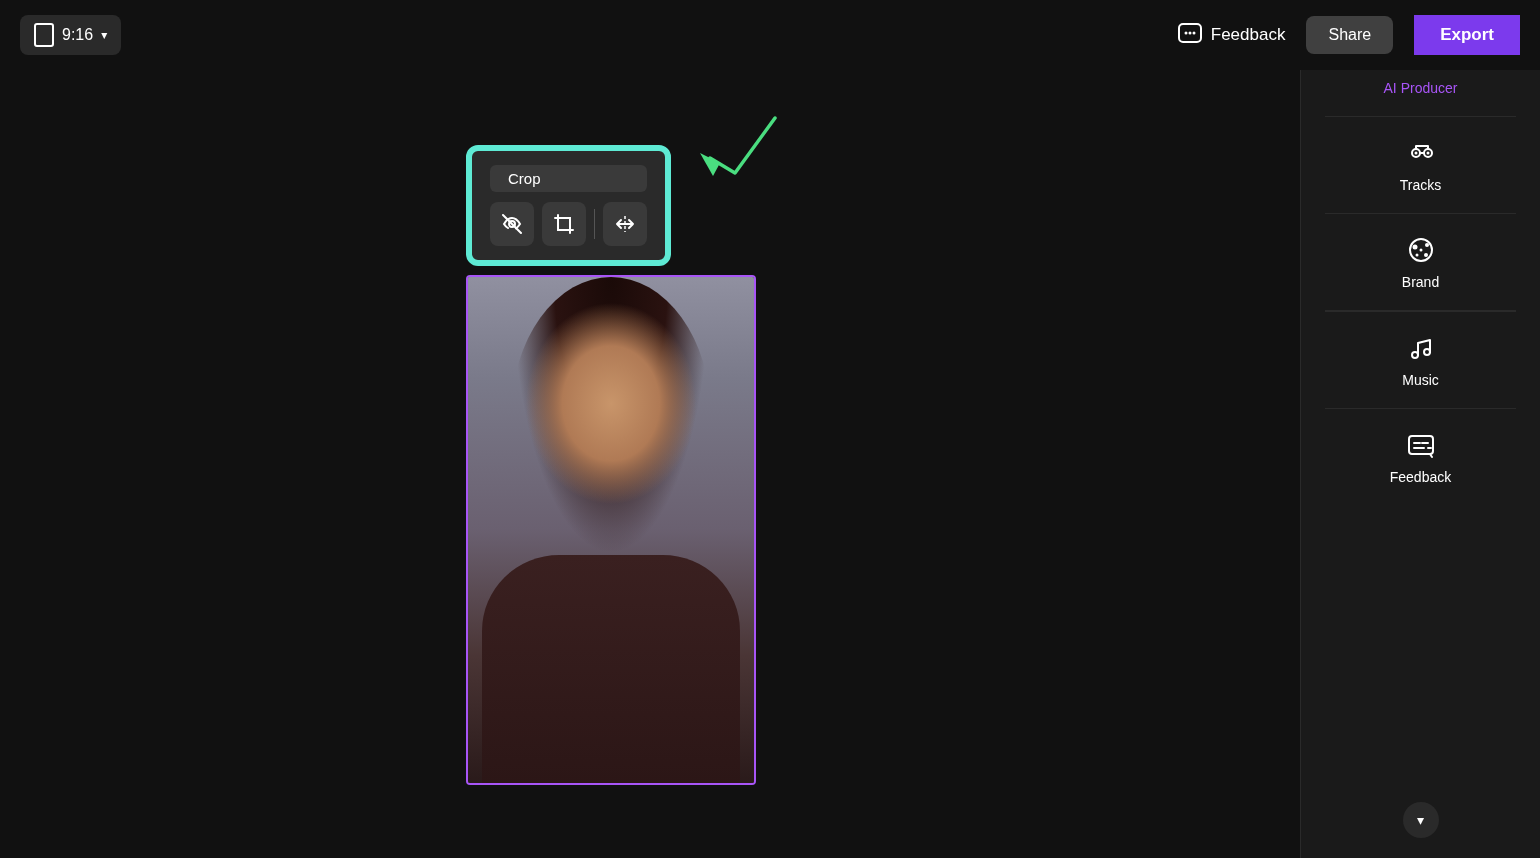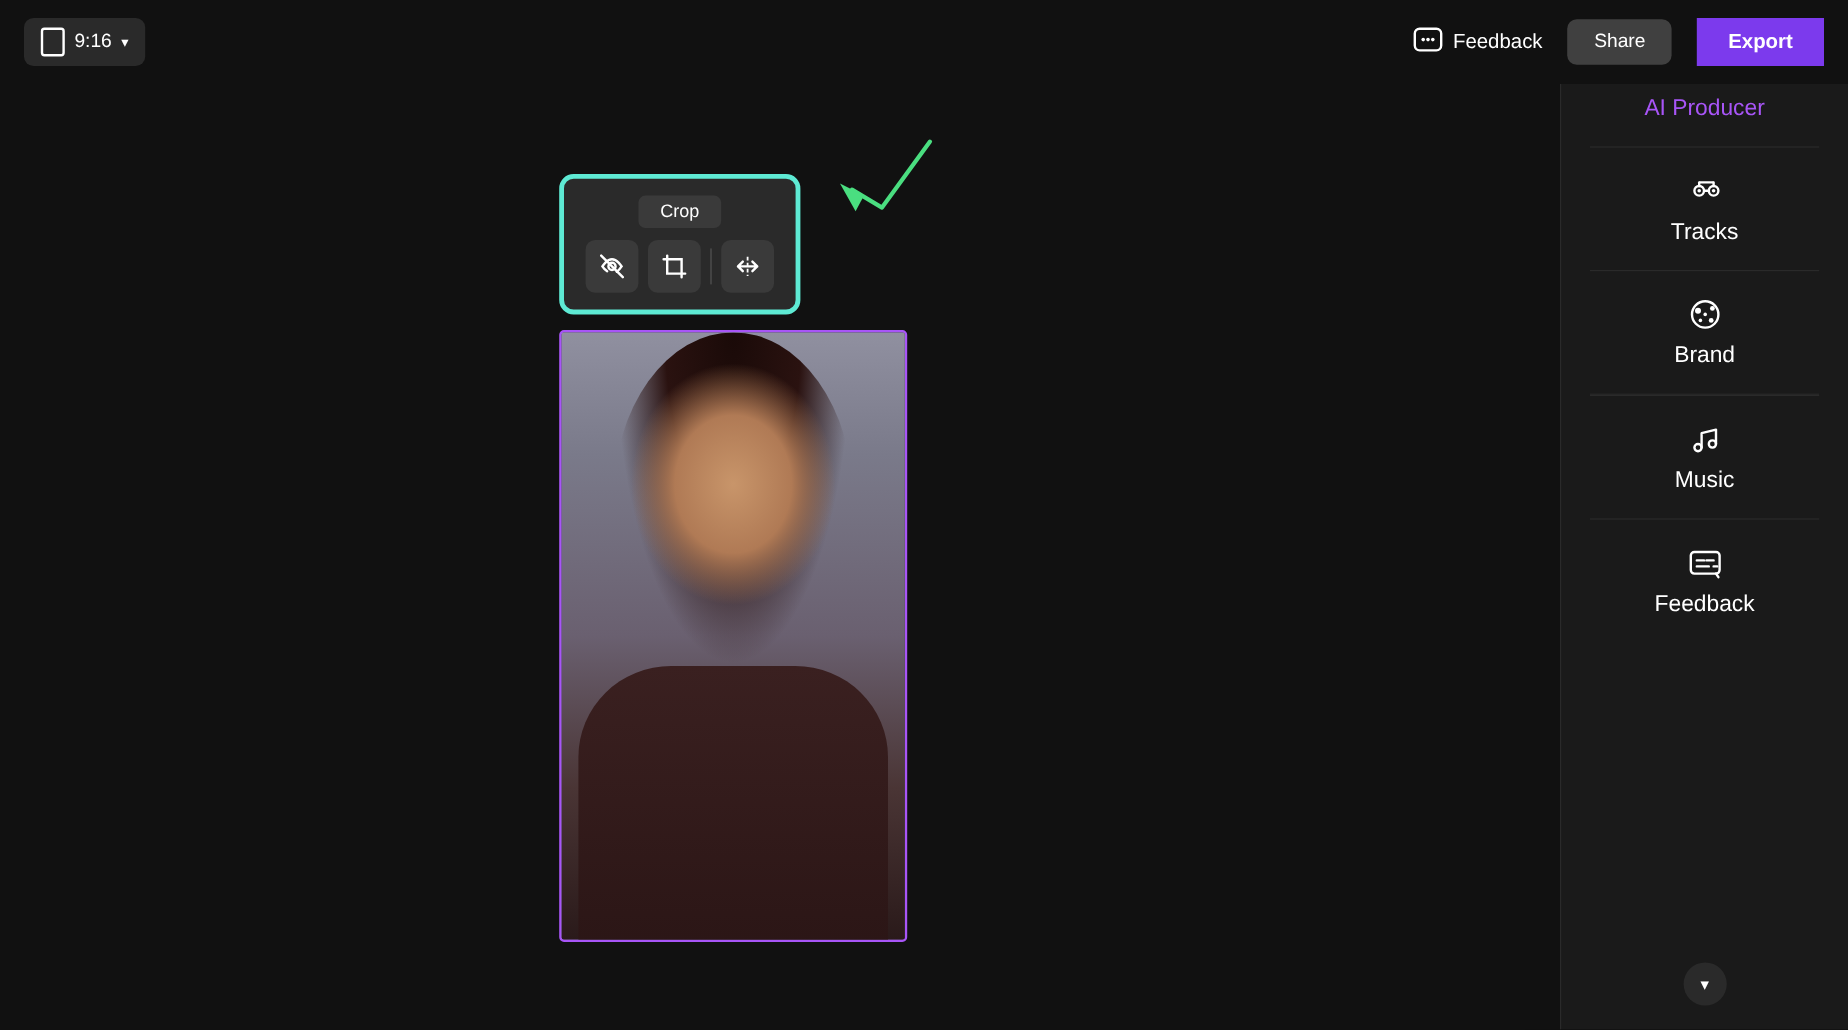--- a/index.html
+++ b/index.html
@@ -120,26 +120,25 @@
       justify-content: center;
       background: #111111;
     }
 
     
     .crop-tooltip {
       position: absolute;
       top: 75px;
       left: 466px;
       background: #2a2a2a;
-      border: 4px solid #5eead4;
+      border: 6px solid #5eead4;
       border-radius: 12px;
       padding: 14px 18px;
       display: flex;
       flex-direction: column;
-      align-items: center;
       gap: 10px;
       z-index: 20;
     }
 
     .crop-label {
       background: #3a3a3a;
       border-radius: 6px;
       color: #ffffff;
       font-size: 15px;
       font-weight: 500;
@@ -273,21 +272,21 @@
     .sidebar-item.disabled .sidebar-label {
       color: #555555;
     }
 
     .sidebar-item.disabled .sidebar-icon {
       color: #555555;
     }
 
     .sidebar-label {
       color: #ffffff;
-      font-size: 19px;
+      font-size: 14px;
       font-weight: 500;
       text-align: center;
     }
 
     .sidebar-icon {
       font-size: 26px;
       color: #ffffff;
       display: flex;
       align-items: center;
       justify-content: center;

